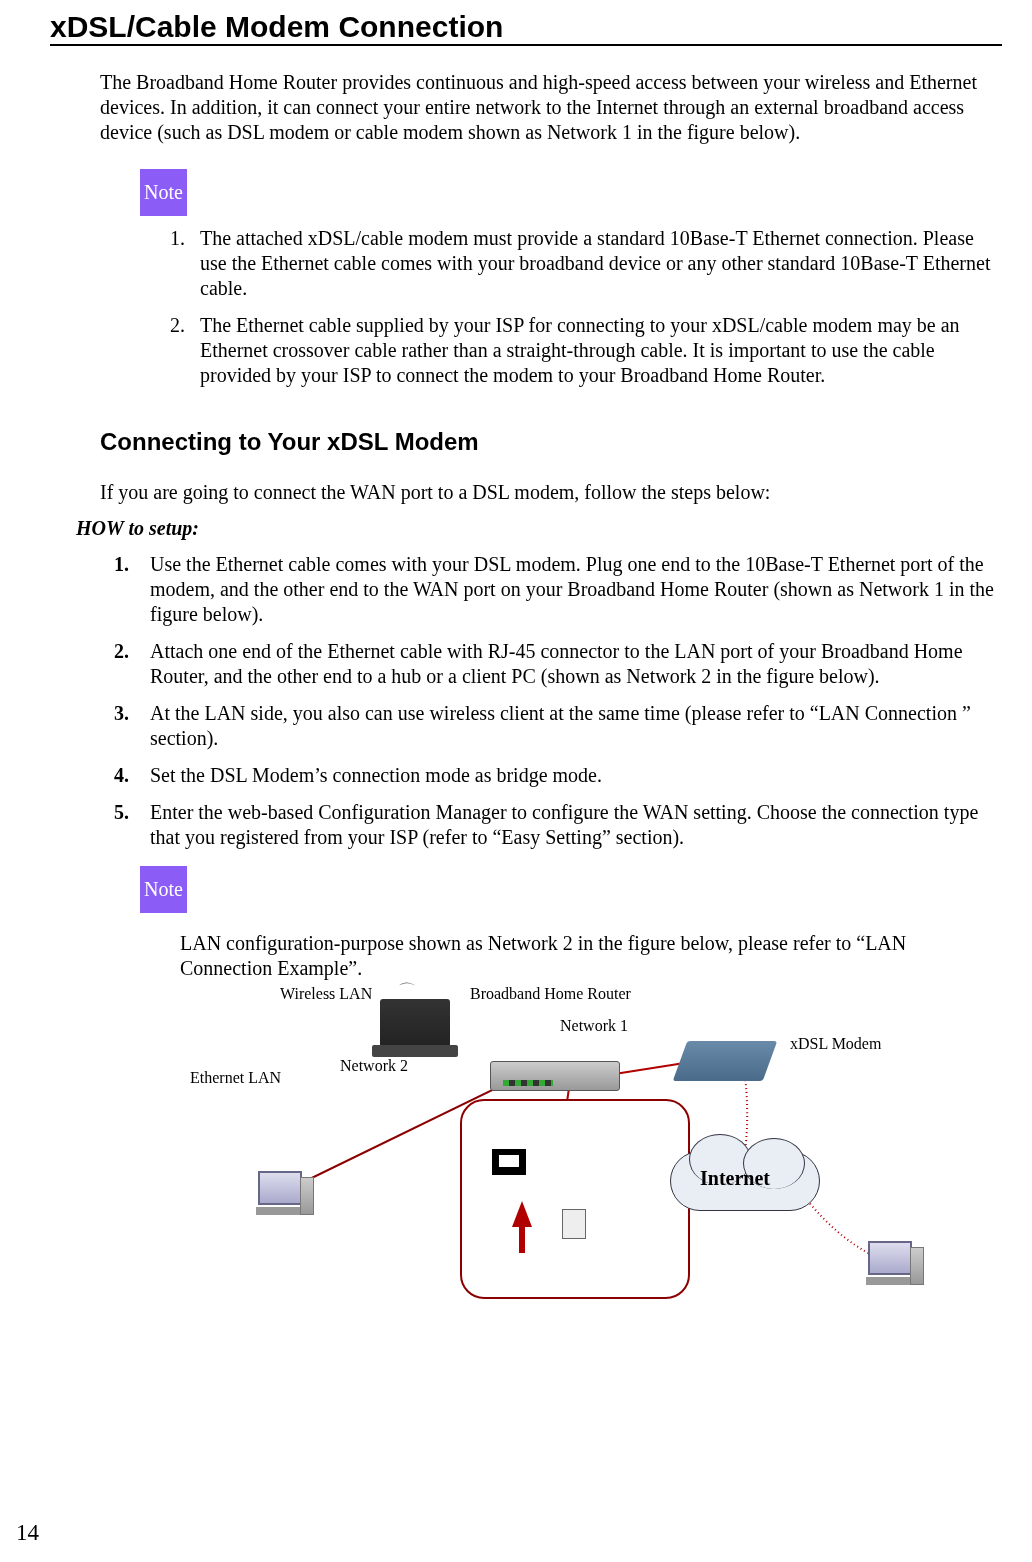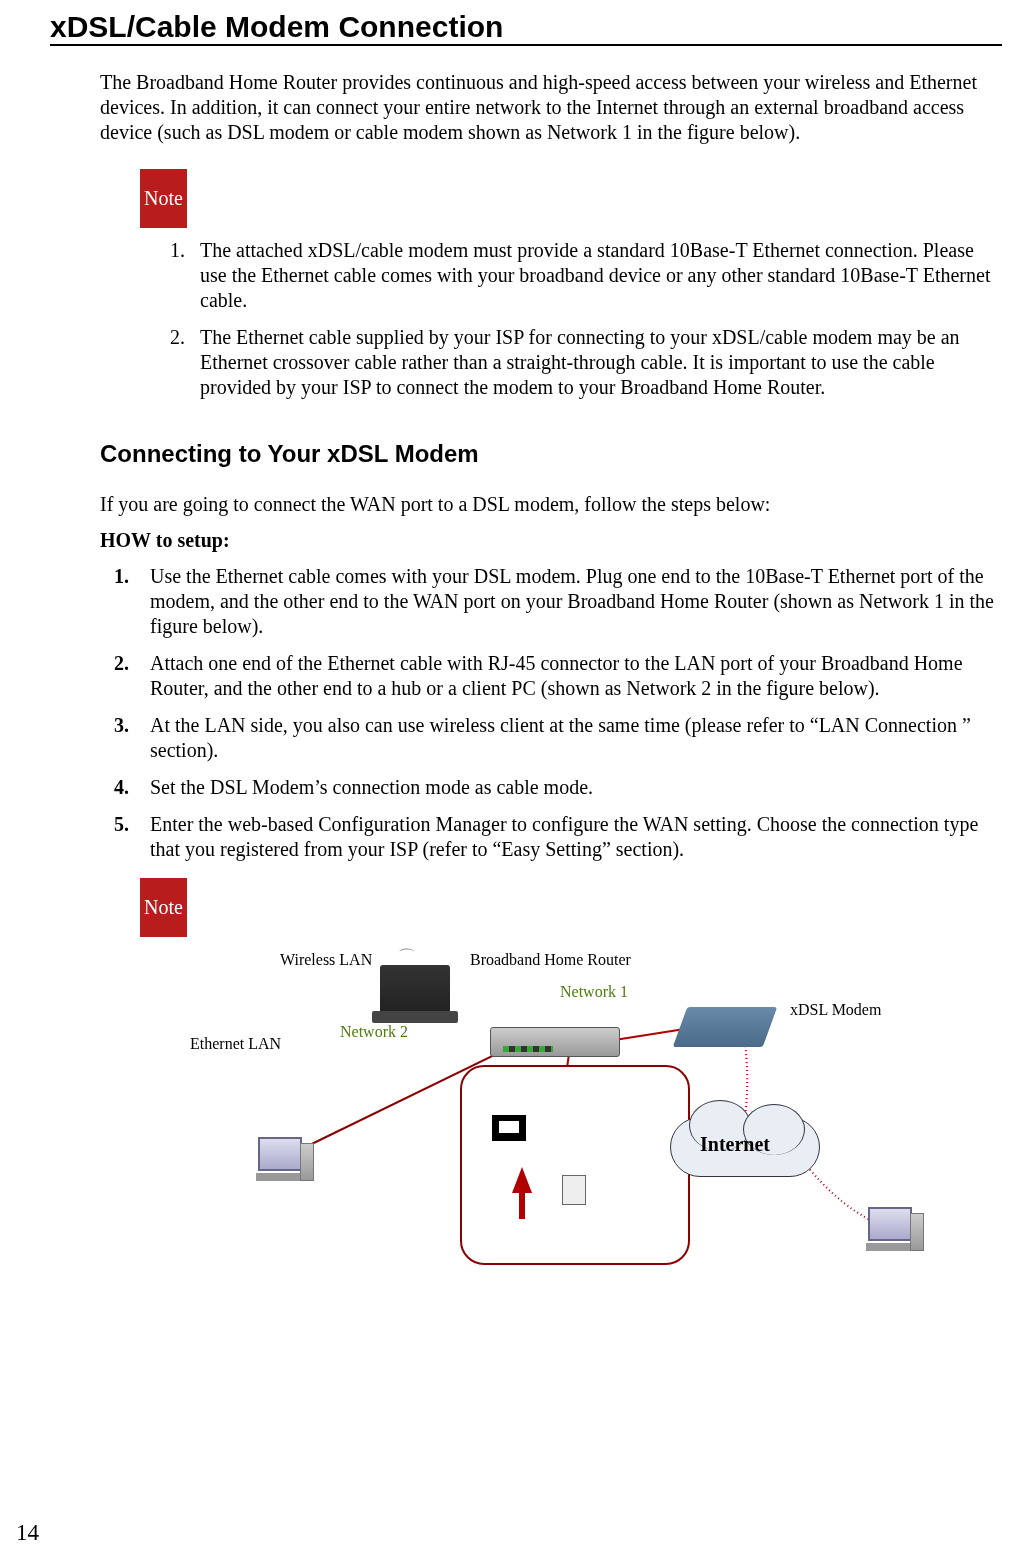--- a/index.html
+++ b/index.html
@@ -25,23 +25,23 @@
       margin-left: 50px;
       margin-bottom: 24px;
       line-height: 1.25;
     }
     .note-block {
       margin-left: 90px;
       margin-bottom: 20px;
     }
     .note-badge {
       display: inline-block;
-      background: #b91c1c;
+      background: #8b5cf6;
       color: #fff;
-      padding: 18px 4px;
+      padding: 12px 4px;
       font-size: 20px;
       margin-bottom: 10px;
     }
     .note-list {
       list-style: decimal;
       margin-left: 50px;
     }
     .note-list li {
       margin-bottom: 12px;
       line-height: 1.25;
@@ -55,22 +55,23 @@
       margin-top: 40px;
       margin-bottom: 24px;
     }
     .body-text {
       margin-left: 50px;
       margin-bottom: 12px;
       line-height: 1.25;
     }
     .setup-label {
       font-weight: bold;
-      margin-left: 50px;
+      margin-left: 26px;
       margin-bottom: 12px;
+      font-style: italic;
     }
     .setup-list {
       list-style: none;
       margin-left: 64px;
       counter-reset: step;
     }
     .setup-list li {
       counter-increment: step;
       margin-bottom: 12px;
       line-height: 1.25;
@@ -97,21 +98,21 @@
       width: 760px;
       height: 330px;
       margin-left: 140px;
       margin-top: 0px;
     }
     .d-label {
       position: absolute;
       font-size: 16px;
       white-space: nowrap;
     }
-    .d-net { color: #4d7c0f; }
+    .d-net { color: #000000; }
     .d-internet {
       font-weight: bold;
       position: absolute;
     }
     .router-box {
       position: absolute;
       width: 230px;
       height: 200px;
       border: 2px solid #8b0000;
       border-radius: 24px;
@@ -249,26 +250,27 @@
 <div class="subheading">Connecting to Your xDSL Modem</div>
 
 <p class="body-text">If you are going to connect the WAN port to a DSL modem, follow the steps below:</p>
 
 <p class="setup-label">HOW to setup:</p>
 
 <ol class="setup-list">
   <li>Use the Ethernet cable comes with your DSL modem. Plug one end to the 10Base-T Ethernet port of the modem, and the other end to the WAN port on your Broadband Home Router (shown as Network 1 in the figure below).</li>
   <li>Attach one end of the Ethernet cable with RJ-45 connector to the LAN port of your Broadband Home Router, and the other end to a hub or a client PC (shown as Network 2 in the figure below).</li>
   <li>At the LAN side, you also can use wireless client at the same time (please refer to “LAN Connection ” section).</li>
-  <li>Set the DSL Modem’s connection mode as cable mode.</li>
+  <li>Set the DSL Modem’s connection mode as bridge mode.</li>
   <li>Enter the web-based Configuration Manager to configure the WAN setting. Choose the connection type that you registered from your ISP (refer to “Easy Setting” section).</li>
 </ol>
 
 <div class="note-block2">
   <span class="note-badge">Note</span>
+  <div class="note-body">LAN configuration-purpose shown as Network 2 in the figure below, please refer to “LAN Connection Example”.</div>
 </div>
 
 <div class="diagram">
   <svg class="wires" width="760" height="330">
     <path d="M 380 100 L 520 78" stroke="#b00000" stroke-width="2" fill="none"></path>
     <path d="M 325 98 L 95 210" stroke="#8b0000" stroke-width="2" fill="none"></path>
     <path d="M 555 95 C 560 140, 555 165, 555 175" stroke="#b00000" stroke-width="2" fill="none" stroke-dasharray="1 3"></path>
     <path d="M 610 210 C 640 250, 670 270, 695 280" stroke="#b00000" stroke-width="2" fill="none" stroke-dasharray="1 3"></path>
     <path d="M 380 100 L 375 135" stroke="#b00000" stroke-width="2" fill="none"></path>
   </svg>

